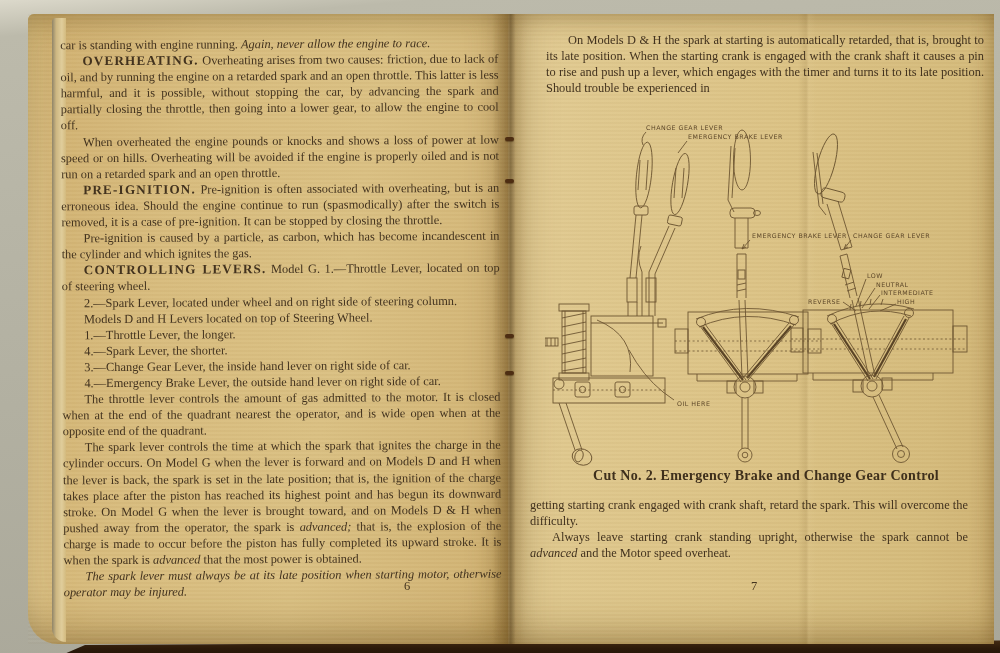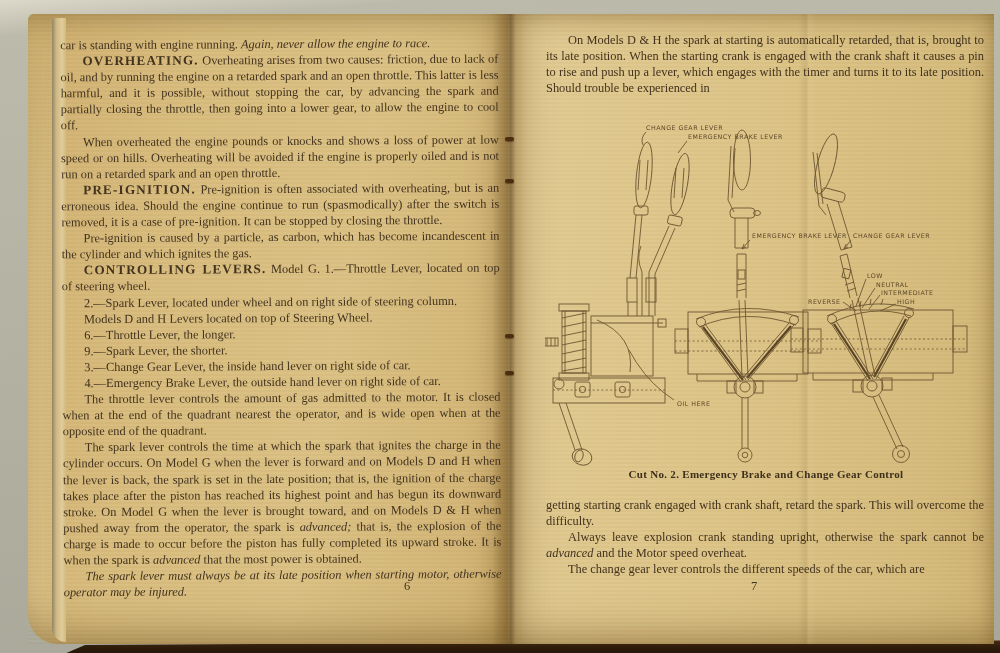--- a/index.html
+++ b/index.html
@@ -49,23 +49,23 @@
   }
   .staple{position:absolute;left:479px;width:9px;height:4px;background:#4d2d12;border-radius:2px;box-shadow:0 1px 1px rgba(60,35,10,.5);}
   .textblock{position:absolute;color:#42321e;font-size:12.4px;line-height:16.1px;
     text-align:justify;text-align-last:left;}
   .textblock p{margin:0;}
   .textblock p.indent{text-indent:22px;}
   .head{font-weight:bold;letter-spacing:1.2px;font-size:13.1px;}
   .i{font-style:italic;}
   .left-text{left:62px;top:36px;width:438px;transform:rotate(-.35deg);}
   .right-text-top{left:546px;top:32px;width:438px;}
-  .right-text-bottom{left:546px;top:497px;width:438px;font-family:Liberation Serif, serif;}
+  .right-text-bottom{left:530px;top:497px;width:438px;font-family:Liberation Serif, serif;}
   .caption{position:absolute;left:546px;top:468px;width:440px;text-align:center;
-    color:#3e2f1c;font-weight:bold;font-size:11px;letter-spacing:.3px;}
+    color:#3e2f1c;font-weight:bold;font-size:14px;letter-spacing:.3px;}
   .pagenum{position:absolute;color:#44341f;font-size:12.5px;}
   .pagenum-left{left:404px;top:579px;}
   .pagenum-right{left:751px;top:579px;}
   .diagram{position:absolute;left:545px;top:120px;width:450px;height:348px;}
   .diagram svg{width:100%;height:100%;}
   .dline{stroke:#6d5632;stroke-width:.9;fill:none;}
   .dthick{stroke:#5a4426;stroke-width:2.2;fill:none;}
   .ddash{stroke:#6d5632;stroke-width:.8;fill:none;stroke-dasharray:2 2.4;}
   .dlabel{fill:#5c4628;font-family:"DejaVu Sans",sans-serif;font-size:6.3px;letter-spacing:.5px;}
 </style>
@@ -89,22 +89,22 @@
 
 <div class="textblock left-text">
     <p class=""><span>car is standing with engine running.  </span><span class="i">Again, never allow the engine to race.</span></p>
     <p class="indent"><span class="head">OVERHEATING.</span><span>  Overheating arises from two causes: friction, due to lack of oil, and by running the engine on a retarded spark and an open throttle.  This latter is less harmful, and it is possible, without stopping the car, by advancing the spark and partially closing the throttle, then going into a lower gear, to allow the engine to cool off.</span></p>
     <p class="indent"><span>When overheated the engine pounds or knocks and shows a loss of power at low speed or on hills.  Overheating will be avoided if the engine is properly oiled and is not run on a retarded spark and an open throttle.</span></p>
     <p class="indent"><span class="head">PRE-IGNITION.</span><span>  Pre-ignition is often associated with overheating, but is an erroneous idea.  Should the engine continue to run (spasmodically) after the switch is removed, it is a case of pre-ignition.  It can be stopped by closing the throttle.</span></p>
     <p class="indent"><span>Pre-ignition is caused by a particle, as carbon, which has become incandescent in the cylinder and which ignites the gas.</span></p>
     <p class="indent"><span class="head">CONTROLLING LEVERS.</span><span>  Model G.  1.—Throttle Lever, located on top of steering wheel.</span></p>
     <p class="indent"><span>2.—Spark Lever, located under wheel and on right side of steering column.</span></p>
     <p class="indent"><span>Models D and H Levers located on top of Steering Wheel.</span></p>
-    <p class="indent"><span>6.—Throttle Lever, the longer.</span></p>
-    <p class="indent"><span>9.—Spark Lever, the shorter.</span></p>
+    <p class="indent"><span>1.—Throttle Lever, the longer.</span></p>
+    <p class="indent"><span>4.—Spark Lever, the shorter.</span></p>
     <p class="indent"><span>3.—Change Gear Lever, the inside hand lever on right side of car.</span></p>
     <p class="indent"><span>4.—Emergency Brake Lever, the outside hand lever on right side of car.</span></p>
     <p class="indent"><span>The throttle lever controls the amount of gas admitted to the motor.  It is closed when at the end of the quadrant nearest the operator, and is wide open when at the opposite end of the quadrant.</span></p>
     <p class="indent"><span>The spark lever controls the time at which the spark that ignites the charge in the cylinder occurs.  On Model G when the lever is forward and on Models D and H when the lever is back, the spark is set in the late position; that is, the ignition of the charge takes place after the piston has reached its highest point and has begun its downward stroke.  On Model G when the lever is brought toward, and on Models D &amp; H when pushed away from the operator, the spark is </span><span class="i">advanced;</span><span> that is, the explosion of the charge is made to occur before the piston has fully completed its upward stroke.  It is when the spark is </span><span class="i">advanced</span><span> that the most power is obtained.</span></p>
     <p class="indent"><span class="i">The spark lever must always be at its late position when starting motor, otherwise operator may be injured.</span></p>
   </div>
 
 <div class="pagenum pagenum-left">6</div>
 
 <div class="textblock right-text-top">
@@ -260,17 +260,16 @@
   <text class="dlabel" x="336" y="175">INTERMEDIATE</text>
   <text class="dlabel" x="352" y="184">HIGH</text>
   <text class="dlabel" x="132" y="286">OIL HERE</text>
 </svg>
 </div>
 
 <div class="caption">Cut No. 2.   Emergency Brake and Change Gear Control</div>
 
 <div class="textblock right-text-bottom">
     <p class=""><span>getting starting crank engaged with crank shaft, retard the spark.  This will overcome the difficulty.</span></p>
-    <p class="indent"><span>Always leave explosion crank standing upright, otherwise the spark cannot be </span><span class="i">advanced</span><span> and the Motor speed overheat.</span></p>
-    <p class="indent"><span>The change gear lever controls the different speeds of the car, which are</span></p>
+    <p class="indent"><span>Always leave starting crank standing upright, otherwise the spark cannot be </span><span class="i">advanced</span><span> and the Motor speed overheat.</span></p>
   </div>
 
 <div class="pagenum pagenum-right">7</div>
 
 </body></html>

